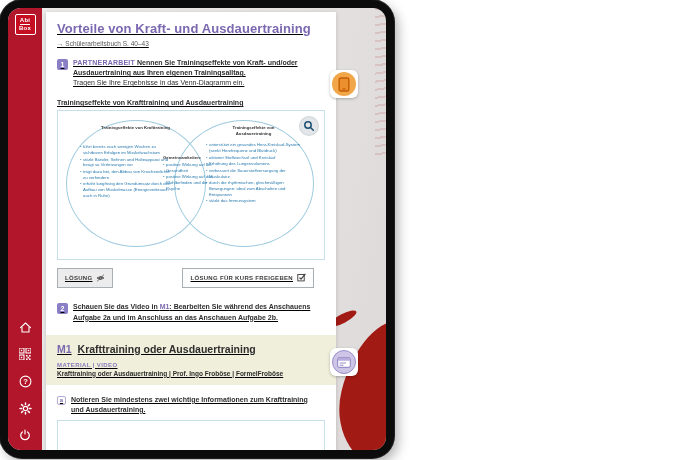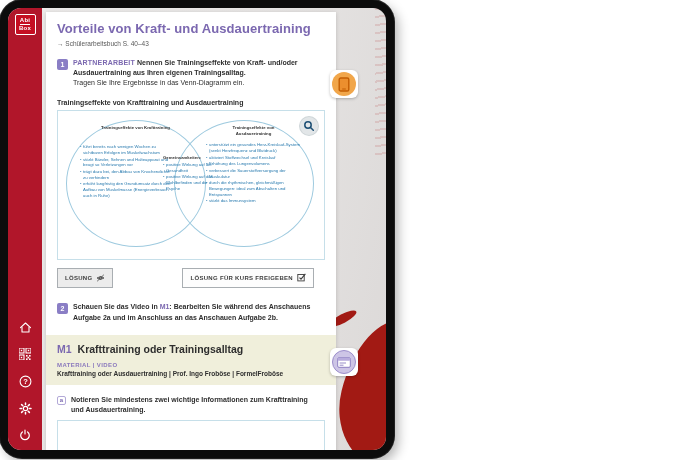--- a/index.html
+++ b/index.html
@@ -28,21 +28,21 @@
   
   .streaks-top { position:absolute; right:0; top:0; width:11px; height:150px; opacity:.55;
       background:repeating-linear-gradient(172deg, rgba(186,84,84,.35) 0 2px, transparent 2px 8px); }
   .blob-red { position:absolute; left:300px; top:312px; width:95px; height:150px; background:#a21a14;
       border-radius:46% 54% 38% 62% / 55% 42% 58% 45%; transform:rotate(14deg); }
   .blob-streak { position:absolute; left:286px; top:306px; width:30px; height:9px; background:#a21a14;
       border-radius:50%; transform:rotate(-28deg); }
 
   
   .card { position:absolute; left:4px; top:4px; width:290px; height:444px; background:#ffffff;
-          box-shadow:0 1px 4px rgba(0,0,0,.18); padding:9px 22px 0 11px; overflow:hidden; }
+          box-shadow:0 1px 4px rgba(0,0,0,.18); padding:9px 22px 0 11px; overflow:hidden;text-decoration:underline; }
 
   .page-title { color:#7b68b0; font-size:13px; font-weight:bold; letter-spacing:.1px; }
   .page-subtitle { color:#5a5a5a; font-size:6.5px; margin-top:4px; }
 
   .task { display:flex; margin-top:11px; gap:5px; }
   .task-badge { flex:0 0 11px; width:11px; height:11px; background:#8a7ec5; color:#fff; border-radius:2px;
                 font-size:7px; font-weight:bold; display:flex; align-items:center; justify-content:center; margin-top:1px; }
   .task-badge.letter { background:#fff; border:1px solid #b3a9d8; color:#7b68b0; width:9px; height:9px; flex-basis:9px; font-size:6px; }
   .task-text { font-size:7px; line-height:1.45; color:#2e2e2e; }
   .task-tag { color:#7b68b0; font-weight:bold; letter-spacing:.2px; }
@@ -230,21 +230,21 @@
           <div class="task" style="margin-top:14px;">
             <div class="task-badge">2</div>
             <div class="task-text bold">
               <span>Schauen Sie das Video in </span><span class="m-ref">M1</span><span>: Bearbeiten Sie während des Anschauens Aufgabe 2a und im Anschluss an das Anschauen Aufgabe 2b.</span>
             </div>
           </div>
 
           <div class="m1-box">
             <div class="m1-head">
               <span class="m1-code">M1</span>
-              <span class="m1-title">Krafttraining oder Trainingsalltag</span>
+              <span class="m1-title">Krafttraining oder Ausdauertraining</span>
             </div>
             <div class="m1-type">MATERIAL | VIDEO</div>
             <div class="m1-source">Krafttraining oder Ausdauertraining | Prof. Ingo Froböse | FormelFroböse</div>
           </div>
 
           <div class="task" style="margin-top:10px;">
             <div class="task-badge letter">a</div>
             <div class="task-text bold">Notieren Sie mindestens zwei wichtige Informationen zum Krafttraining und Ausdauertraining.</div>
           </div>
 

